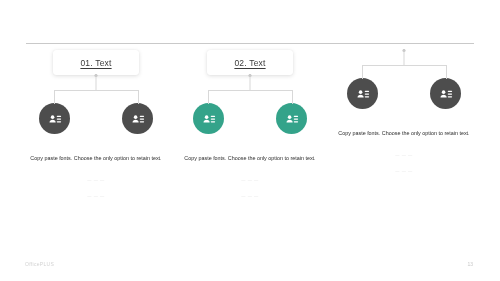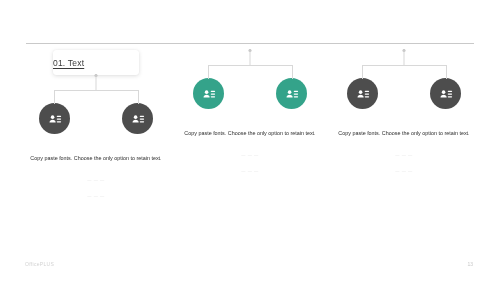--- a/index.html
+++ b/index.html
@@ -50,21 +50,21 @@
 
   
   .head-card {
     width: 86px;
     height: 25px;
     background: #ffffff;
     border-radius: 3px;
     box-shadow: 0 1px 4px rgba(0,0,0,0.13), 0 0 1px rgba(0,0,0,0.08);
     display: flex;
     align-items: center;
-    justify-content: flex-start;
+    justify-content: center;
   }
   .head-card-label {
     font-size: 8.5px;
     color: #3b3b3b;
     text-decoration: underline;
     text-underline-offset: 2px;
     letter-spacing: 0.2px;
     white-space: nowrap;
   }
 
@@ -218,20 +218,23 @@
         </div>
       </div>
       <div class="body-text">Copy paste fonts. Choose the only option to retain text.</div>
       <div class="ghost-lines">
         <div class="ghost-line">— — —</div>
         <div class="ghost-line">— — —</div>
       </div>
     </div>
 
     <div class="column">
+      <div class="head-card">
+        <span class="head-card-label">02. Text</span>
+      </div>
       <div class="connector">
         <div class="conn-dot"></div>
         <div class="conn-stem"></div>
         <div class="conn-bar"></div>
         <div class="conn-drop-l"></div>
         <div class="conn-drop-r"></div>
       </div>
       <div class="circle-row">
         <div class="circle teal">
           <svg width="16" height="16" viewBox="0 0 24 24" aria-hidden="true">

